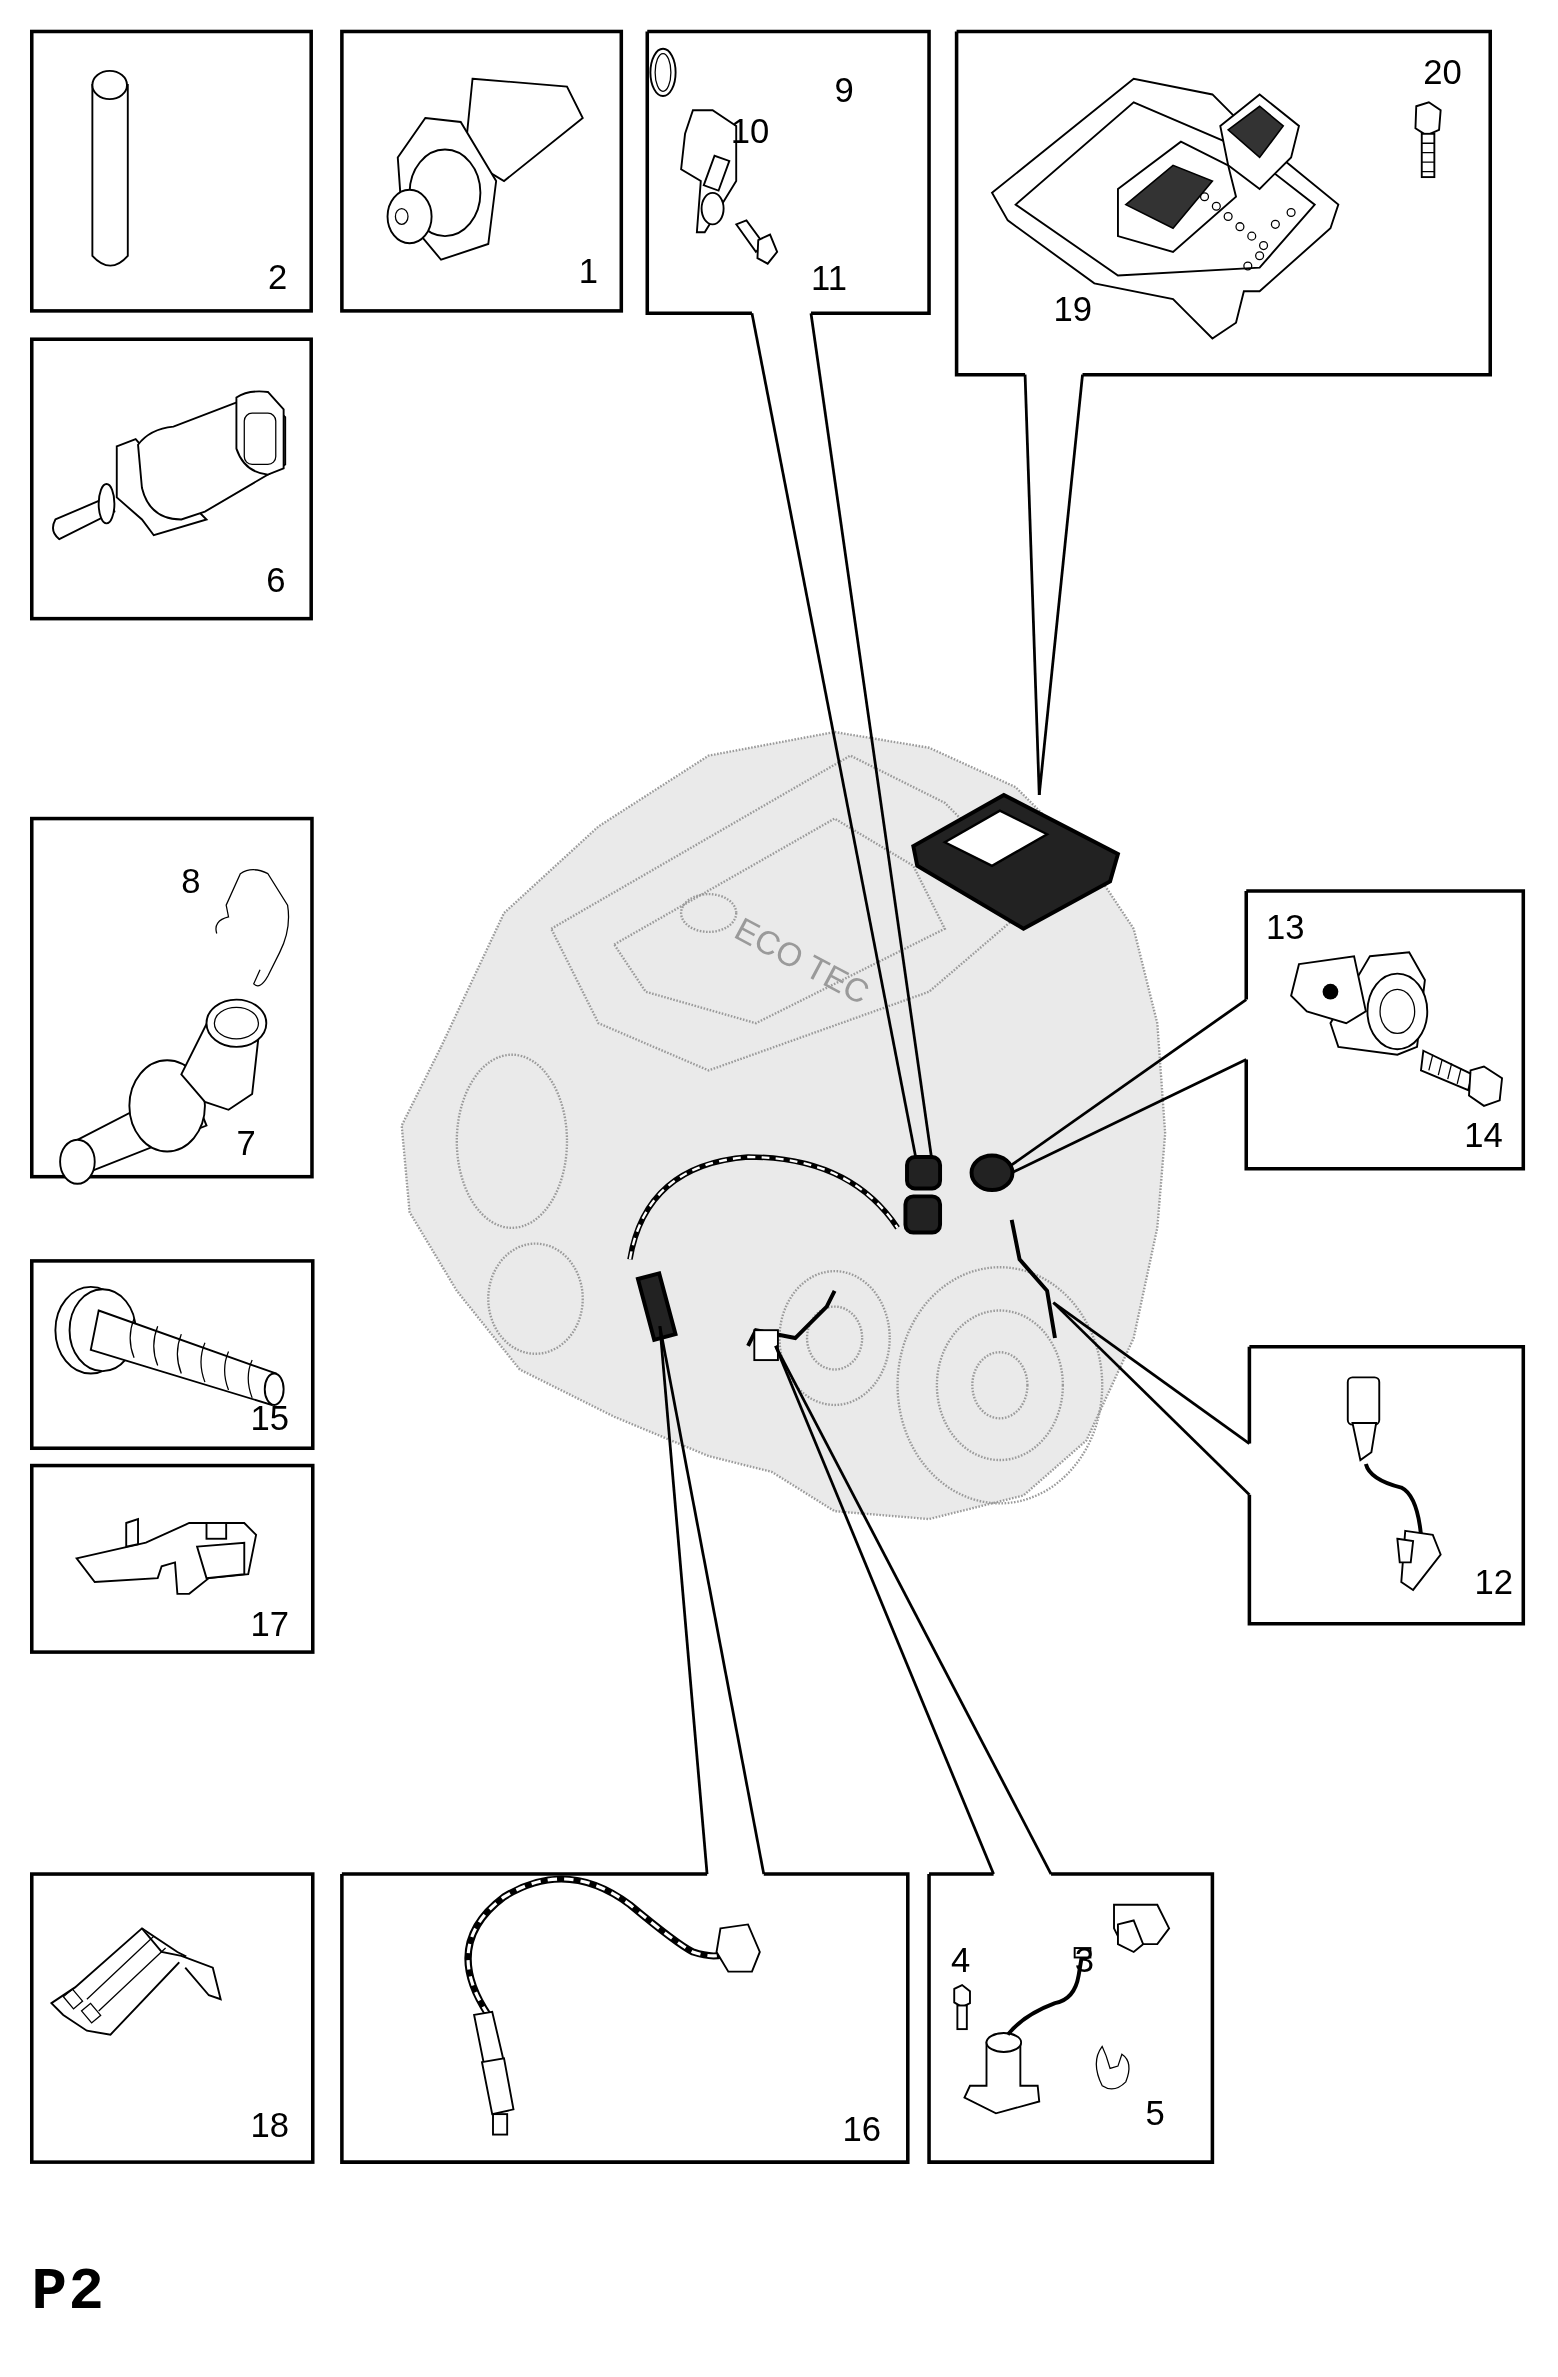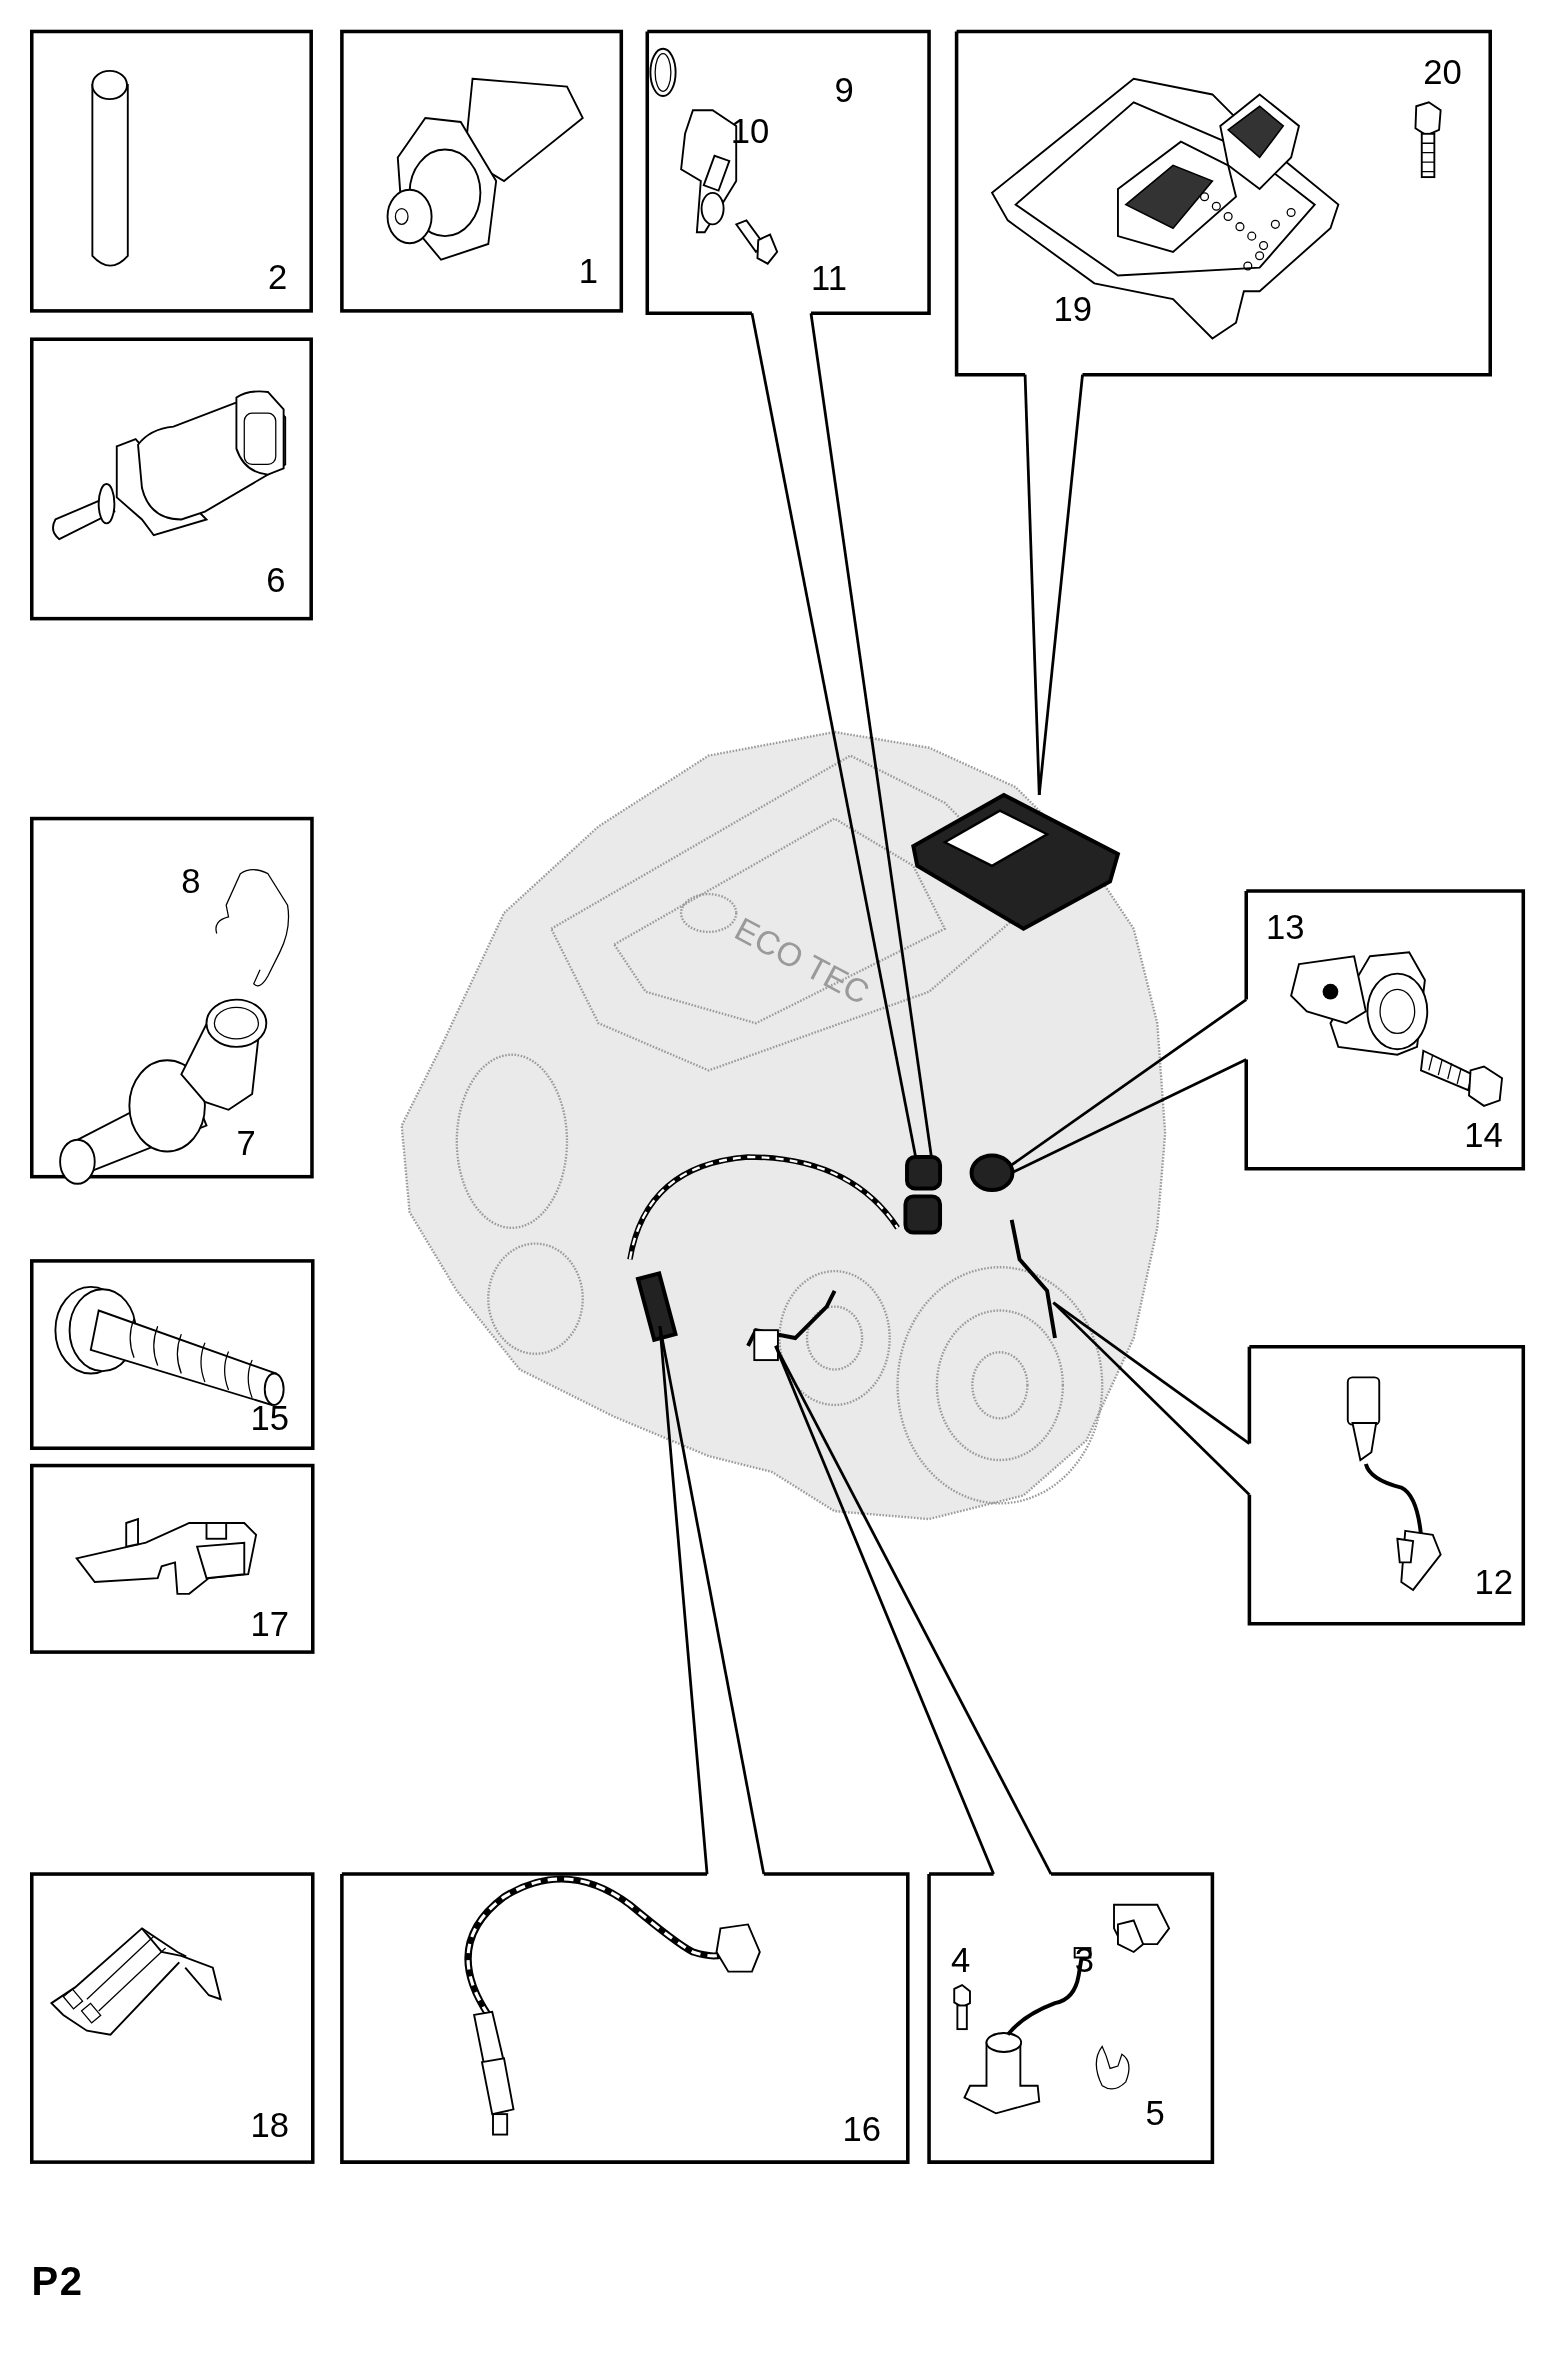--- a/index.html
+++ b/index.html
@@ -1,21 +1,21 @@
 <!DOCTYPE html>
 <html style="font-size:12.6px"><head>
 <meta charset="utf-8">
 <style>
   html, body { margin: 0; padding: 0; background: #ffffff; }
   body { width: 1559px; height: 2377px; position: relative; overflow: hidden;
          font-family: "Liberation Sans", sans-serif; color: #000; }
   #diagram { position: absolute; left: 0; top: 0; width: 1559px; height: 2377px; }
   .callout-num { font-family: "Liberation Sans", sans-serif; font-size: 44px; fill: #000; }
-  .page-label { position: absolute; left: 31.5px; top: 2259px; font-family: Liberation Sans, sans-serif;
-                font-weight: bold; font-size: 40px; letter-spacing: 1.6px; }
+  .page-label { position: absolute; left: 31.5px; top: 2259px; font-family: Liberation Mono, monospace;
+                font-weight: bold; font-size: 59px; letter-spacing: 1.6px; }
   .engine-ghost { stroke: #9a9a9a; stroke-width: 3; fill: none; stroke-dasharray: 2 2; }
   .engine-fill { fill: #d8d8d8; stroke: none; opacity: 0.55; }
   .part { stroke: #000; stroke-width: 2.4; fill: #fff; }
   .part-thin { stroke: #000; stroke-width: 1.6; fill: none; }
   .part-bold { stroke: #000; stroke-width: 5; fill: none; }
   .box { fill: none; stroke: #000; stroke-width: 4.5; stroke-linejoin: miter; }
   .leader { stroke: #000; stroke-width: 3.5; fill: none; }
   .onengine { stroke: #000; stroke-width: 5; fill: #222; }
 </style>
 </head>

